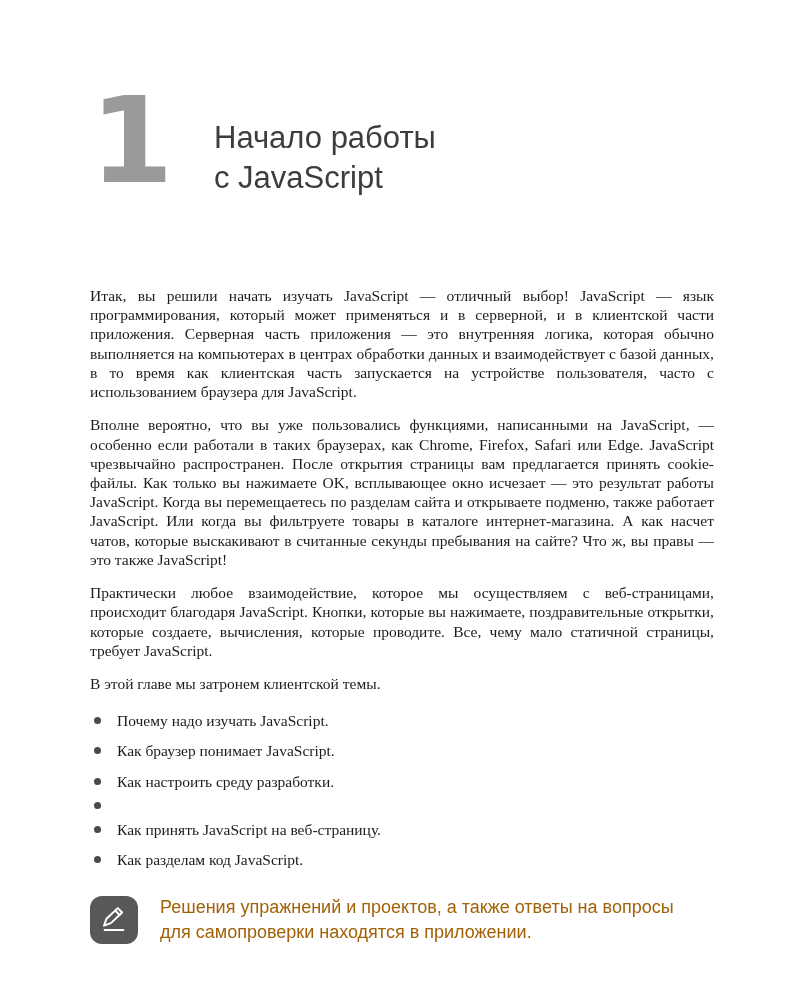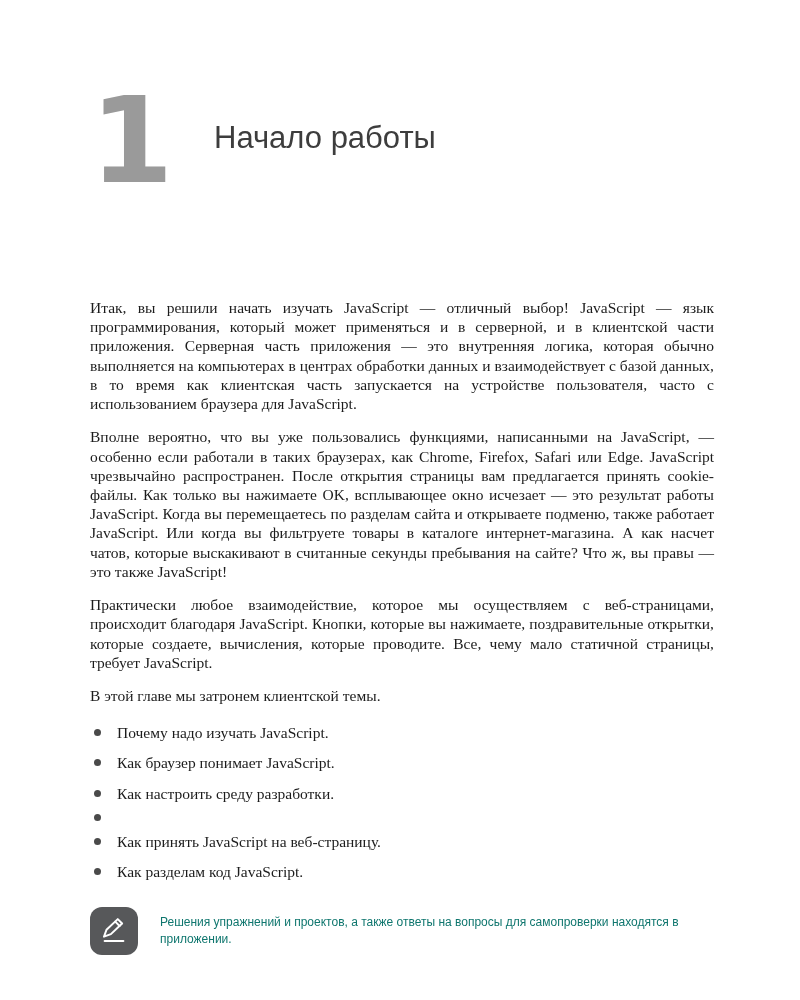--- a/index.html
+++ b/index.html
@@ -36,21 +36,21 @@
     padding-top: 14px;
     font-family: "Liberation Sans", sans-serif;
     font-weight: normal;
     font-size: 31px;
     line-height: 1.28;
     color: #3d3d3d;
   }
   
   .body-text {
     position: absolute;
-    top: 298px;
+    top: 286px;
     left: 90px;
     width: 624px;
     font-family: "Liberation Serif", serif;
     font-size: 15.5px;
     line-height: 1.24;
     color: #1c1c1c;
     text-align: justify;
   }
   .body-text p.para {
     margin: 0 0 14px 0;
@@ -94,35 +94,36 @@
     justify-content: center;
     margin-right: 22px;
   }
   .note-icon svg {
     width: 30px;
     height: 30px;
   }
   .note-text {
     margin: 0;
     font-family: "Liberation Sans", sans-serif;
-    font-size: 12px;
+    font-size: 18px;
     line-height: 1.4;
-    color: #0f766e;
+    color: #a16207;
     max-width: 545px;
   }
 </style>
 </head>
 <body>
 
 <div class="page">
 
   <header class="chapter-header">
     <div class="chapter-number">1</div>
     <h1 class="chapter-title">
       <span>Начало работы</span><br>
+      <span>с JavaScript</span>
     </h1>
   </header>
 
   <main class="body-text">
 
     <p class="para">Итак, вы решили начать изучать JavaScript — отличный выбор! JavaScript — язык программирования, который может применяться и в серверной, и в клиентской части приложения. Серверная часть приложения — это внутренняя логика, которая обычно выполняется на компьютерах в центрах обработки данных и взаимодействует с базой данных, в то время как клиентская часть запускается на устройстве пользователя, часто с использованием браузера для JavaScript.</p>
 
     <p class="para">Вполне вероятно, что вы уже пользовались функциями, написанными на JavaScript, — особенно если работали в таких браузерах, как Chrome, Firefox, Safari или Edge. JavaScript чрезвычайно распространен. После открытия страницы вам предлагается принять cookie-файлы. Как только вы нажимаете OK, всплывающее окно исчезает — это результат работы JavaScript. Когда вы перемещаетесь по разделам сайта и открываете подменю, также работает JavaScript. Или когда вы фильтруете товары в каталоге интернет-магазина. А как насчет чатов, которые выскакивают в считанные секунды пребывания на сайте? Что ж, вы правы — это также JavaScript!</p>
 
     <p class="para">Практически любое взаимодействие, которое мы осуществляем с веб-страницами, происходит благодаря JavaScript. Кнопки, которые вы нажимаете, поздравительные открытки, которые создаете, вычисления, которые проводите. Все, чему мало статичной страницы, требует JavaScript.</p>

